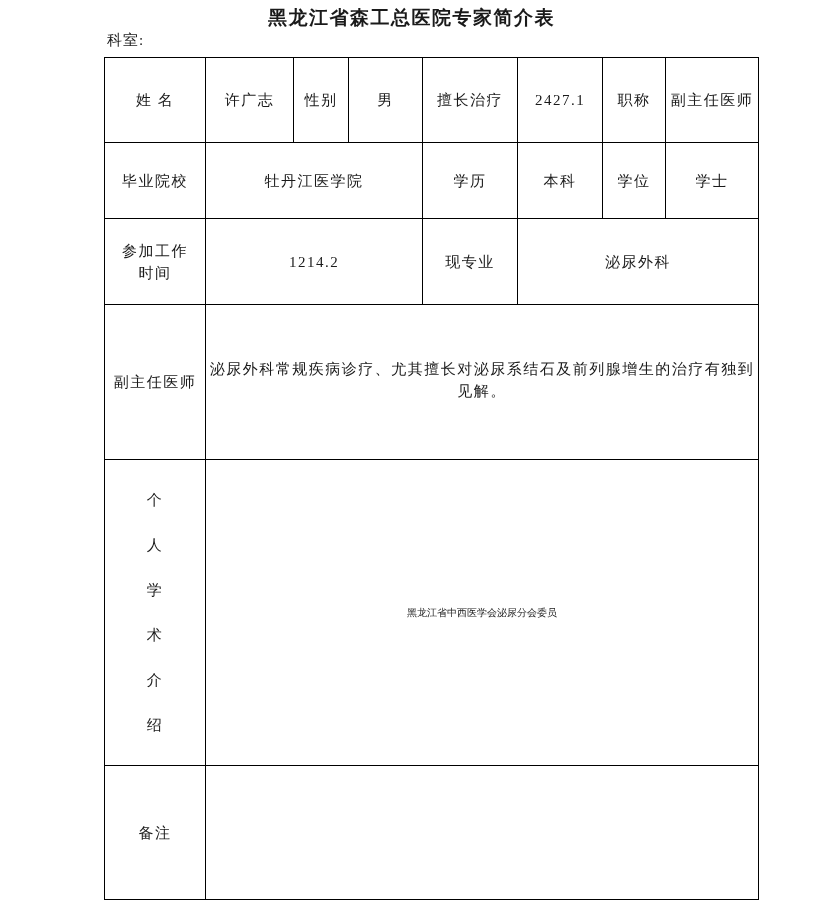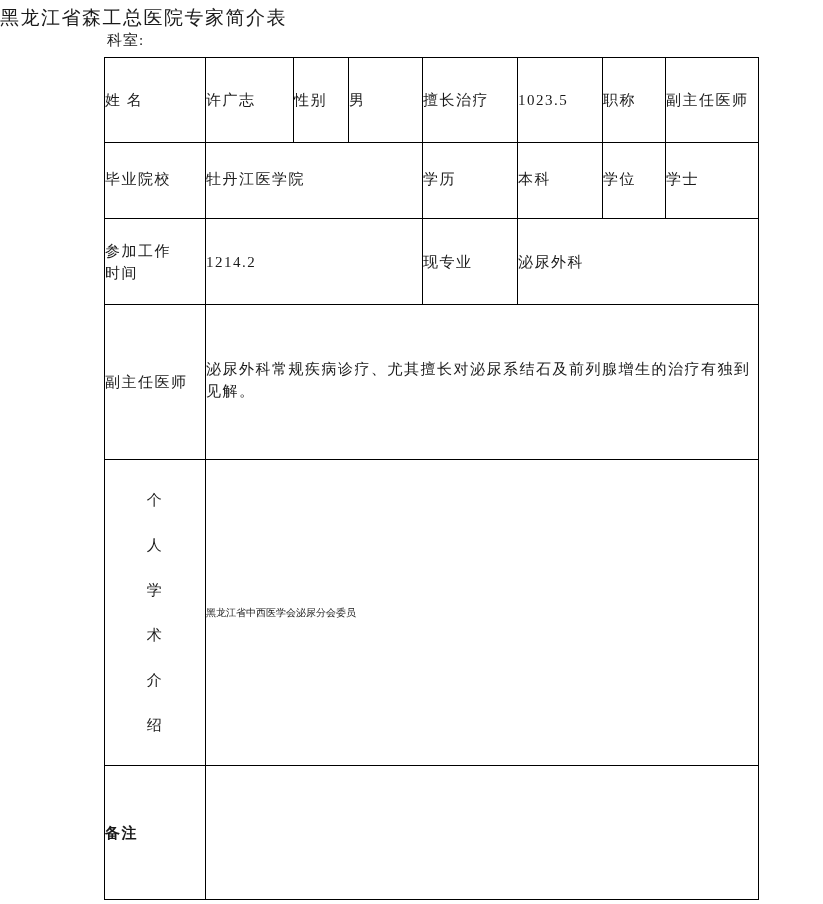--- a/index.html
+++ b/index.html
@@ -15,23 +15,23 @@
     color: #1a1a1a;
     overflow: hidden;
   }
 
   
   .doc-title {
     position: absolute;
     left: 0;
     top: 6px;
     width: 823px;
-    text-align: left;
+    text-align: center;
     font-size: 19px;
-    font-weight: normal;
+    font-weight: bold;
     letter-spacing: 1.5px;
     line-height: 24px;
     white-space: nowrap;
   }
   .dept-line {
     position: absolute;
     left: 107px;
     top: 30px;
     font-size: 15px;
     letter-spacing: 1px;
@@ -45,32 +45,32 @@
     left: 104px;
     top: 57px;
     width: 654px;
     border-collapse: collapse;
     table-layout: fixed;
   }
   .profile-table td {
     border: 1.3px solid #000000;
     padding: 0;
     vertical-align: middle;
-    text-align: left;
+    text-align: center;
     font-size: 15px;
     letter-spacing: 1.5px;
     line-height: 22px;
   }
 
   .r1 { height: 85px; }
-  .r2 { height: 76px; font-family: Liberation Mono, monospace; }
+  .r2 { height: 76px; }
   .r3 { height: 86px; margin-left: 29px; }
   .r4 { height: 155px; }
   .r5 { height: 306px; }
-  .r6 { height: 134px; font-weight: bold; }
+  .r6 { height: 134px; }
 
   .label-cell { letter-spacing: 4px; }
   .two-line { line-height: 34px; }
 
   .free-text {
     text-align: left;
     vertical-align: top;
     padding: 28px 12px 0 8px;
     line-height: 36px;
     letter-spacing: 0.8px;
@@ -124,21 +124,21 @@
     <col style="width:93px">
   </colgroup>
 
   <tbody>
       <tr class="r1">
     <td class="label-cell">姓 名</td>
     <td>许广志</td>
     <td class="label-cell">性别</td>
     <td>男</td>
     <td class="label-cell">擅长治疗</td>
-    <td>1023.5</td>
+    <td>2427.1</td>
     <td class="label-cell">职称</td>
     <td>副主任医师</td>
   </tr>
 
   <tr class="r2">
     <td class="label-cell">毕业院校</td>
     <td colspan="3">牡丹江医学院</td>
     <td class="label-cell">学历</td>
     <td>本科</td>
     <td class="label-cell">学位</td>

